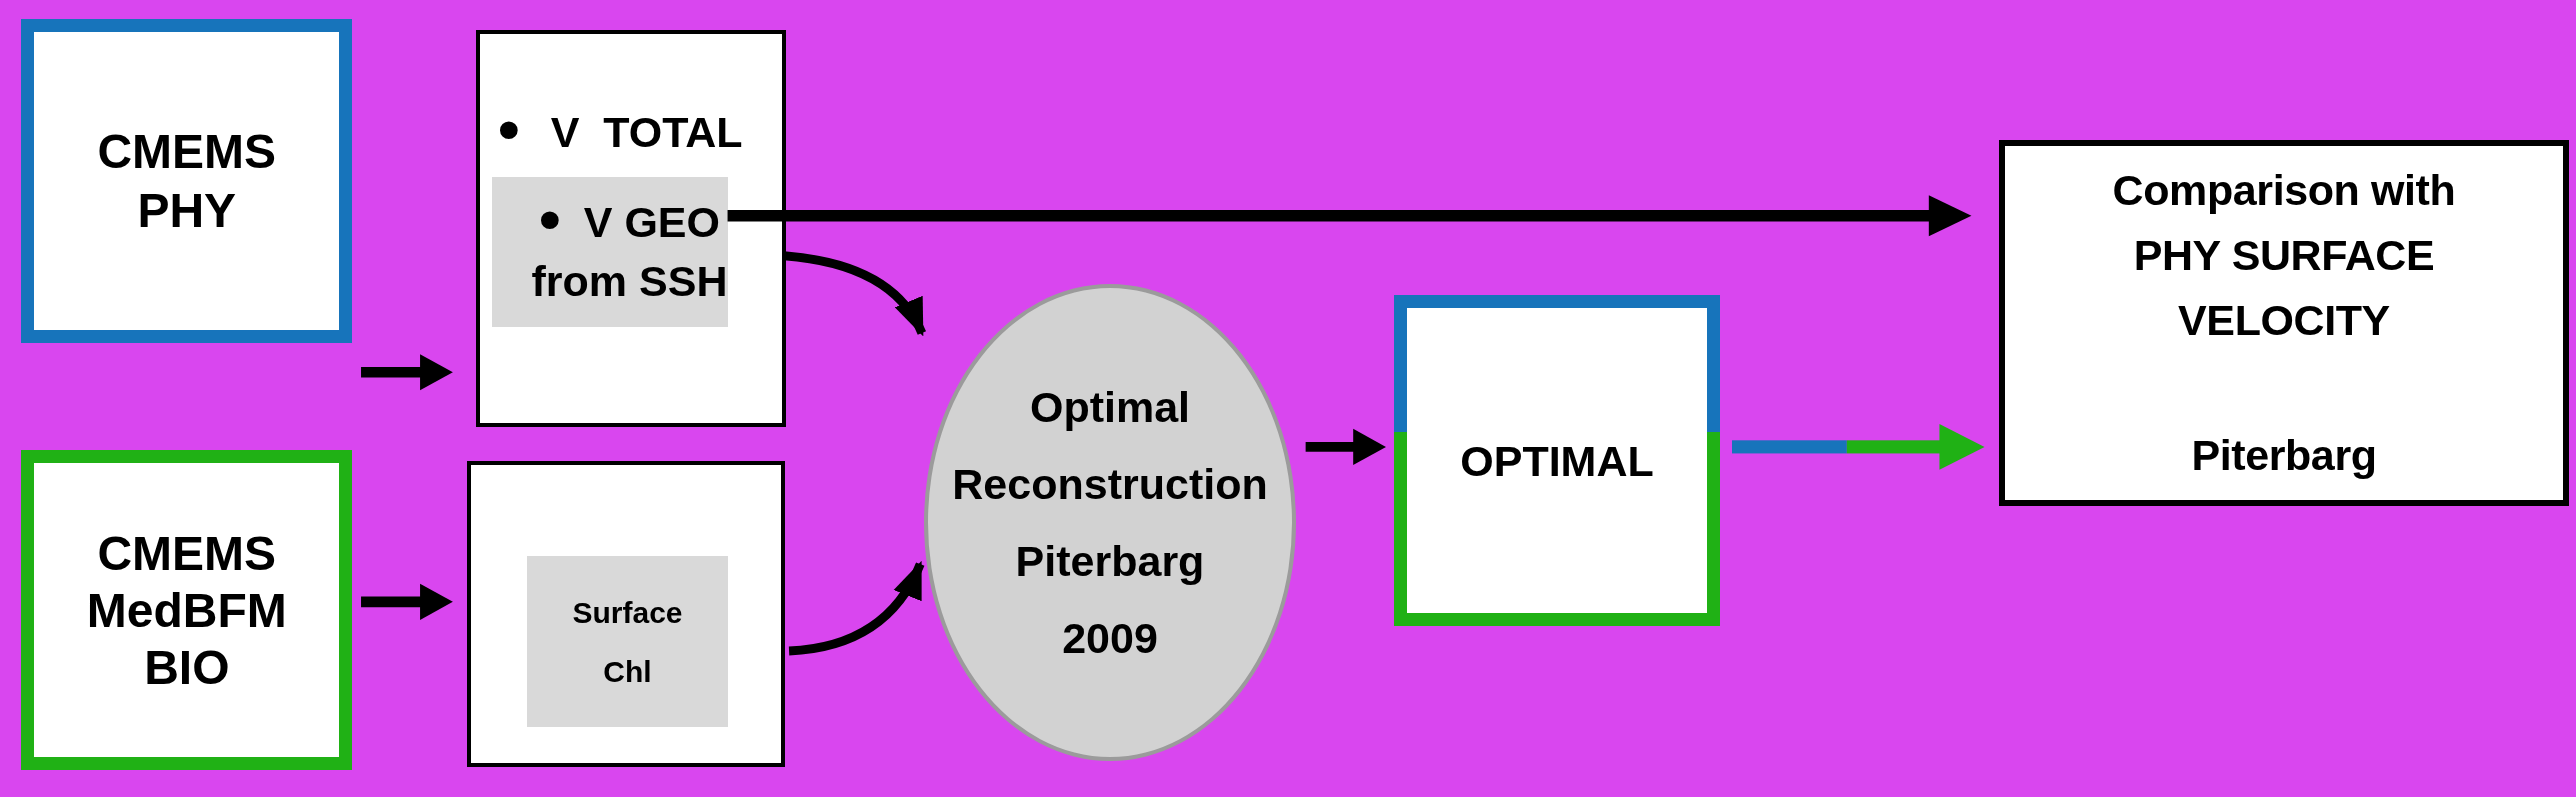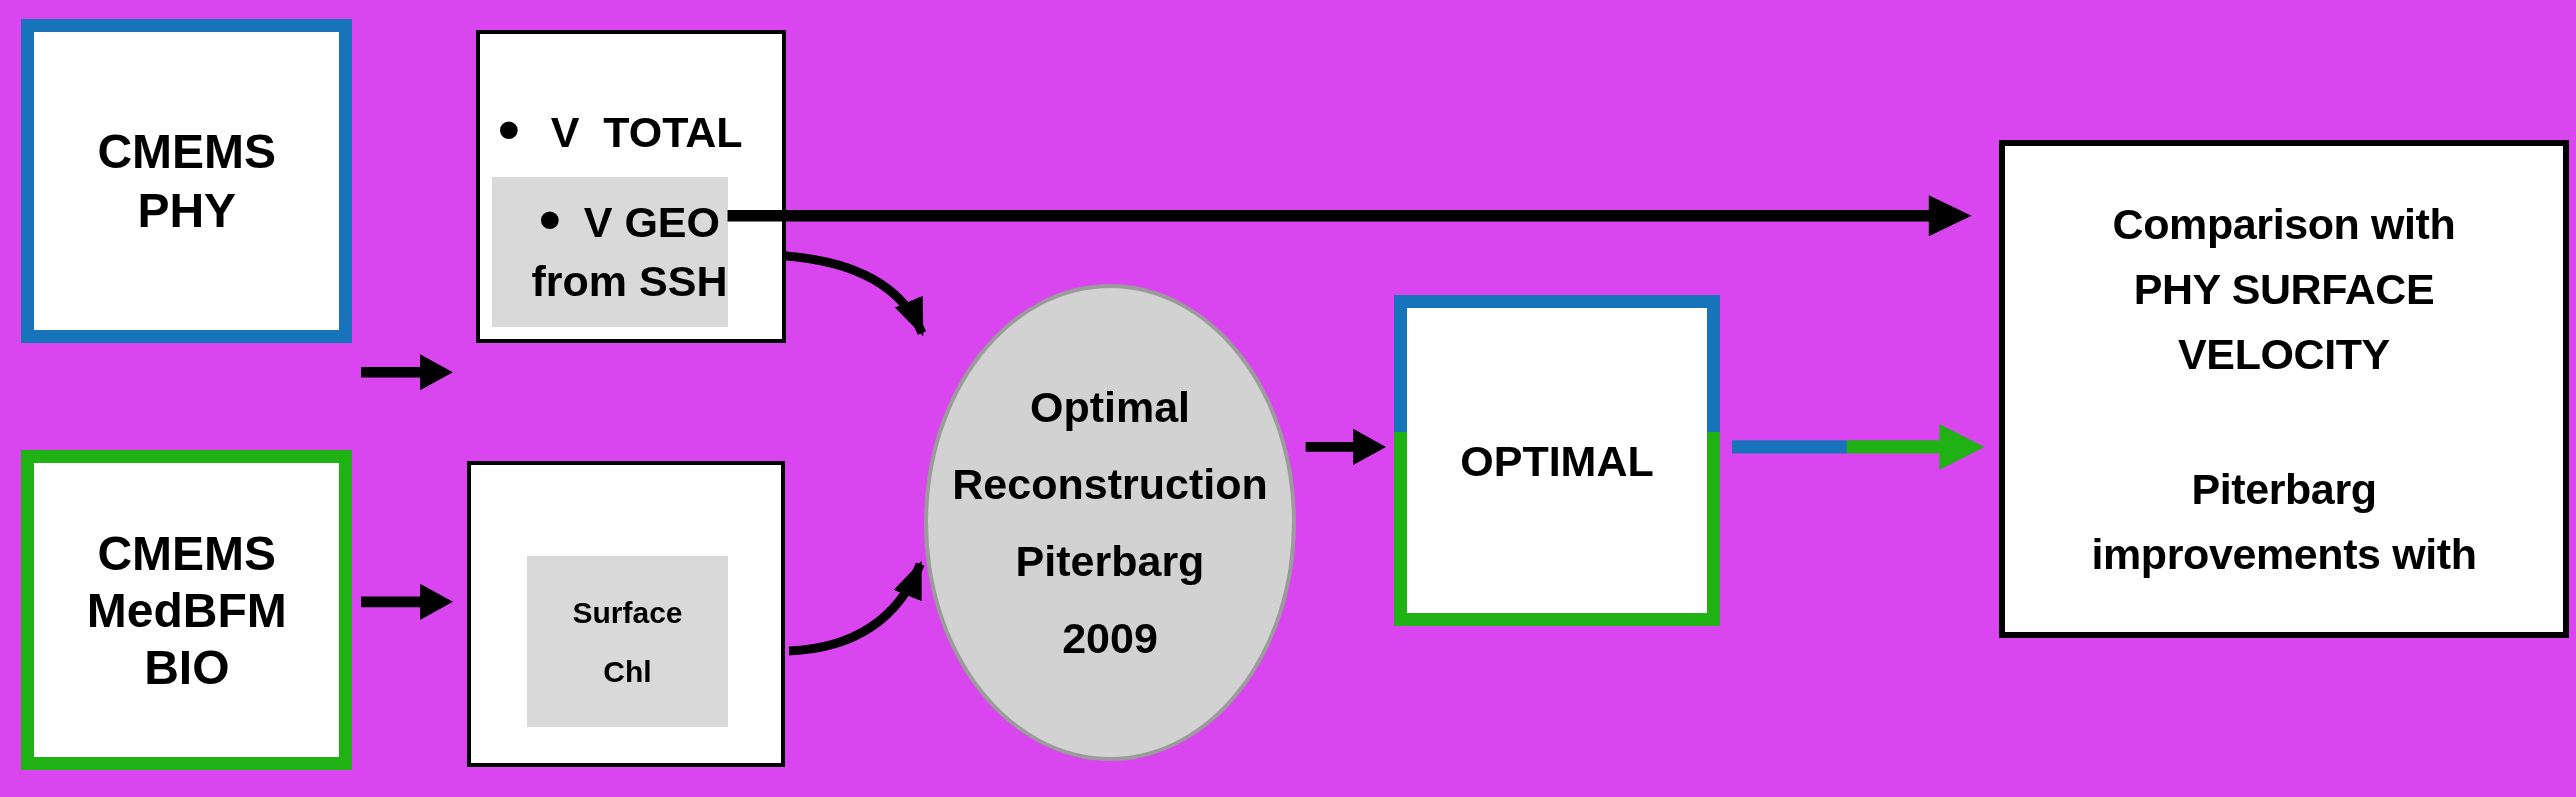--- a/index.html
+++ b/index.html
@@ -31,21 +31,21 @@
   }
   
   #box-bio {
     left: 21.3px; top: 450px; width: 331px; height: 320px;
     border: 13px solid var(--color-green, #20B115);
     font-size: 48px; line-height: 57px;
   }
 
   
   #box-velocity {
-    left: 476px; top: 29.5px; width: 310px; height: 313px;
+    left: 476px; top: 29.5px; width: 310px; height: 397px;
     border: 4.1px solid #000; font-size: 43px;
   }
   .vrow { display: flex; align-items: center; }
   #row-vtotal { position: absolute; left: 18px; top: 69px; height: 59px; gap: 31px; }
   .bullet-char { font-size: 62px; line-height: 0; position: relative; top: -3.3px; }
   #hl-vgeo {
     position: absolute; left: 11.5px; top: 143px; width: 236px; height: 150px;
     background: var(--color-highlight, #D9D9D9);
     line-height: 59px;
     padding-left: 40px;
@@ -82,21 +82,21 @@
   .e-top    { left: 0; top: 0; width: 326px; height: 13px; background: var(--color-blue, #1774BB); }
   .e-bottom { left: 0; bottom: 0; width: 326px; height: 13px; background: var(--color-green, #20B115); }
   .e-l-blue  { left: 0; top: 0; width: 13px; height: 137px; background: var(--color-blue, #1774BB); }
   .e-l-green { left: 0; top: 137px; width: 13px; height: 194px; background: var(--color-green, #20B115); }
   .e-r-blue  { right: 0; top: 0; width: 13px; height: 137px; background: var(--color-blue, #1774BB); }
   .e-r-green { right: 0; top: 137px; width: 13px; height: 194px; background: var(--color-green, #20B115); }
   #oc-label { position: absolute; left: 13px; top: 13px; right: 13px; bottom: 13px; }
 
   
   #box-comparison {
-    left: 1999px; top: 140px; width: 570px; height: 498px;
+    left: 1999px; top: 140px; width: 570px; height: 366px;
     border: 6.6px solid #000;
     font-size: 43px; line-height: 65px; letter-spacing: -0.4px;
     gap: 70px;
   }
   .para { display: flex; flex-direction: column; align-items: center; }
 </style>
 </head>
 <body>
 
 <div id="canvas">
@@ -191,18 +191,17 @@
   </div>
 
   <div id="box-comparison" class="box flexcol">
     <div class="para">
       <div class="ln">Comparison with</div>
       <div class="ln">PHY SURFACE</div>
       <div class="ln">VELOCITY</div>
     </div>
     <div class="para">
       <div class="ln">Piterbarg</div>
-      <div class="ln">improvements with</div>
     </div>
   </div>
 
 </div>
 
 
 </body></html>

